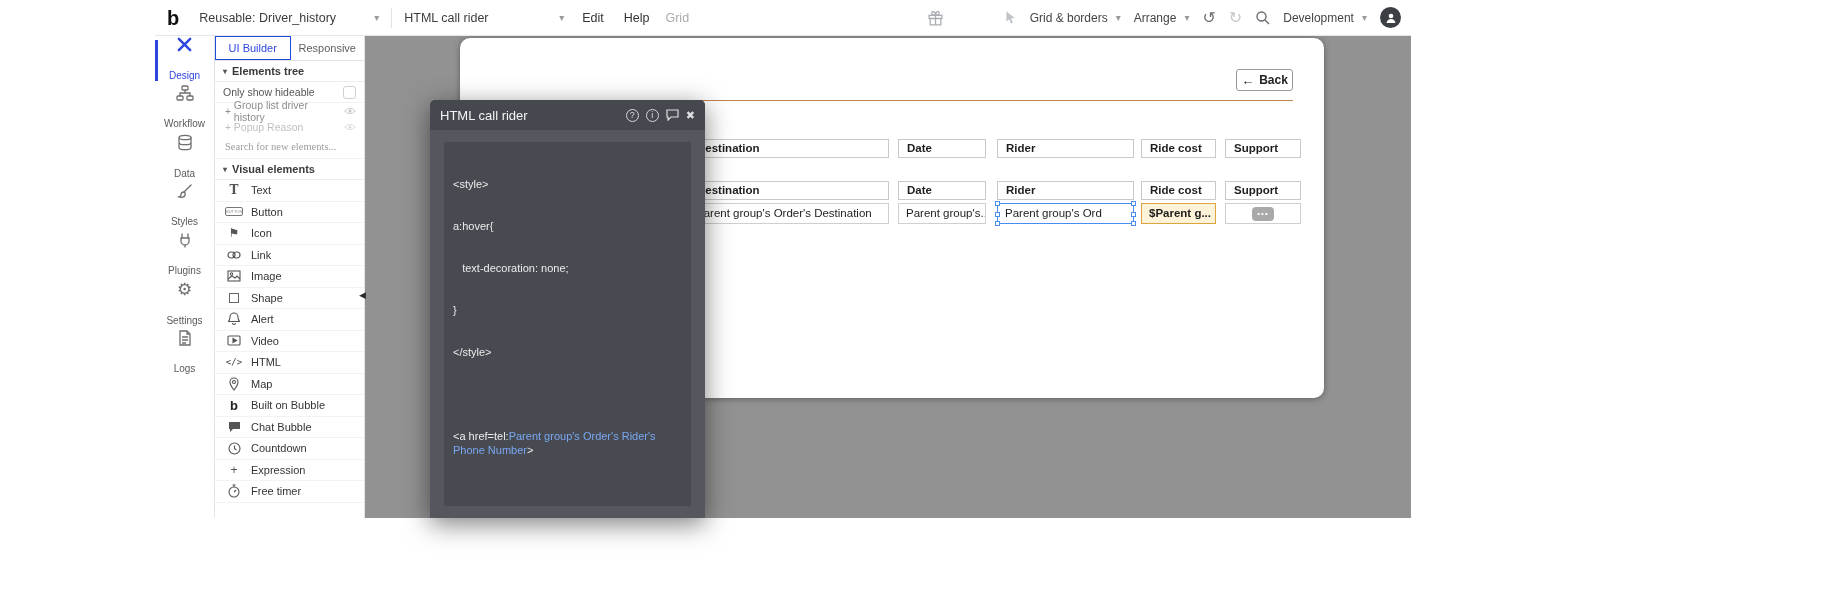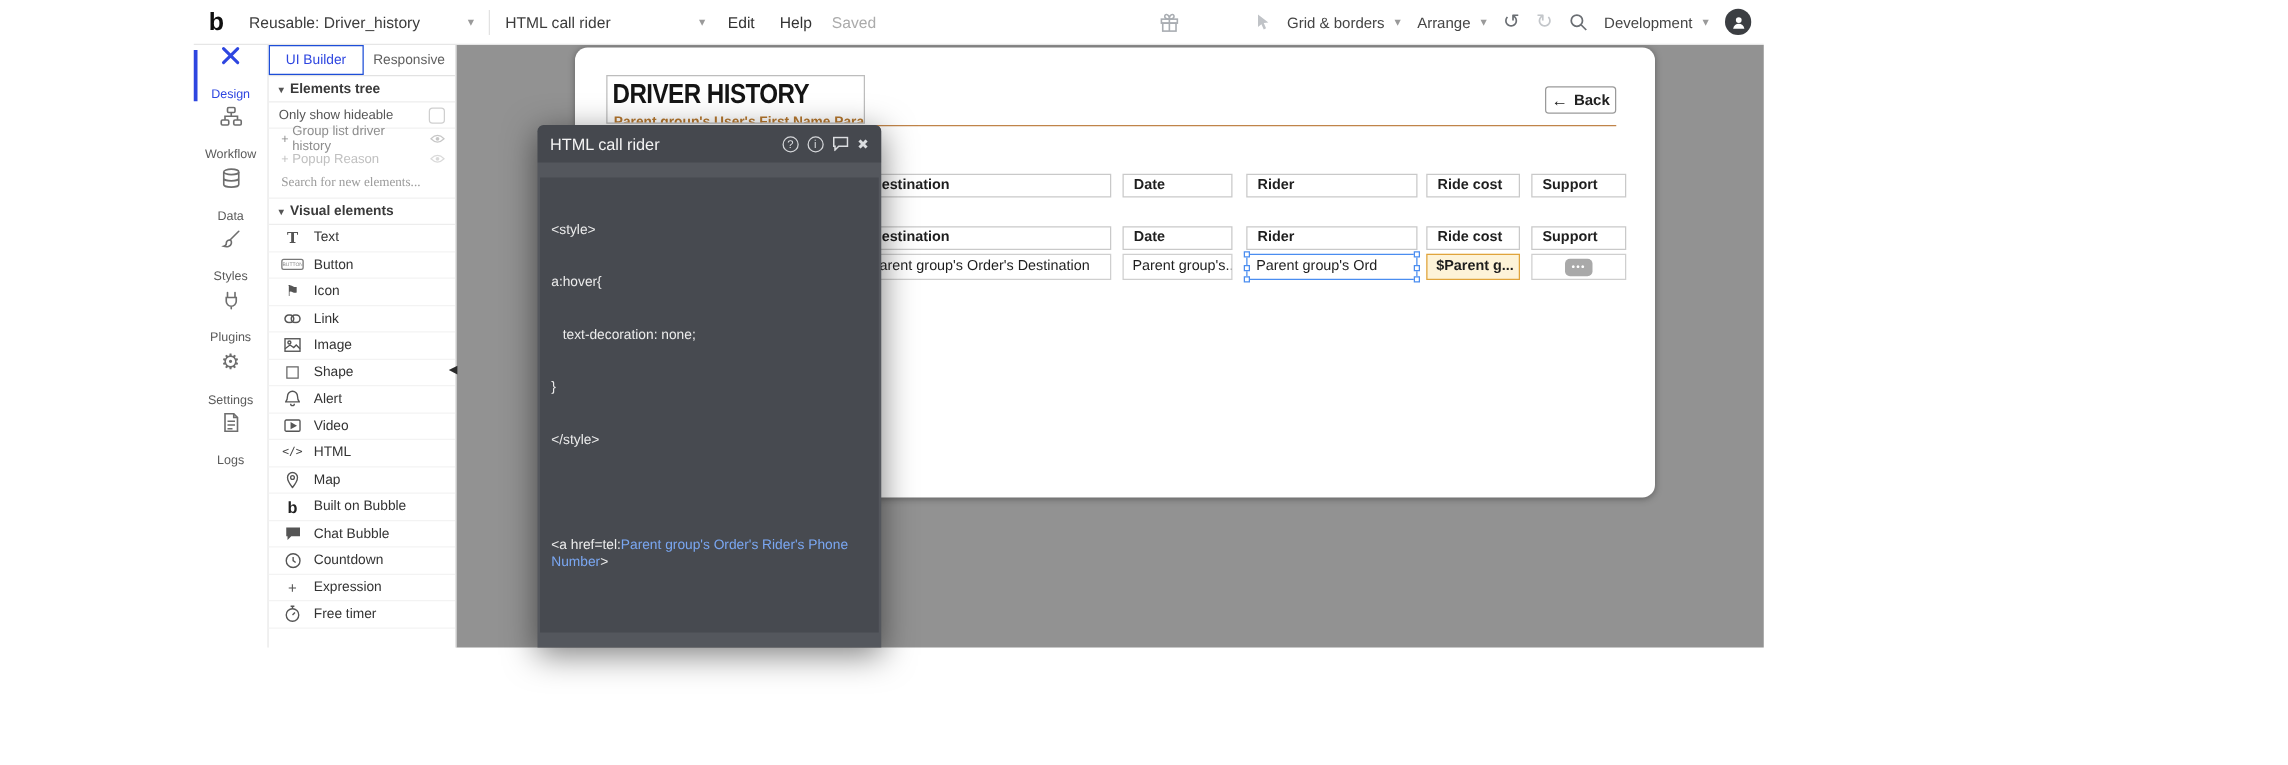--- a/index.html
+++ b/index.html
@@ -91,21 +91,21 @@
   .m-head{height:30px;background:#45484e;border-radius:5px 5px 0 0;display:flex;align-items:center;padding:0 10px;cursor:move}
   .m-title{font-size:13px;color:#f4f4f4}
   .m-icons{margin-left:auto;display:flex;align-items:center;gap:7px;color:#dcdee1}
   .ci{width:13px;height:13px;border:1px solid #d4d6d9;border-radius:50%;font-size:9px;line-height:11px;text-align:center;cursor:pointer;flex:none}
   .m-chat{display:flex;cursor:pointer}
   .m-close{font-size:11px;cursor:pointer}
   .m-tabs{display:flex;height:33px}
   .m-tab{padding:0 13px;line-height:33px;font-size:12px;color:#9da0a6;cursor:pointer}
   .m-tab.active{color:#fff;background:#5e6167}
   .m-tab.disabled{color:#797c82}
-  .m-body{padding:12px 2px 0}
+  .m-body{padding:12px 14px 0}
   .code{background:#474a50;min-height:178px;padding:7px 9px;font-size:11px;line-height:14px;color:#ececec;white-space:pre-wrap;cursor:text;word-break:break-word}
   .code .dyn{color:#7aa7f2}
   .code .blank{height:14px}
   svg{display:block}
 </style>
 </head>
 <body>
 
 <div id="app">
 
@@ -115,21 +115,21 @@
       <span>Reusable: Driver_history</span>
       <span class="caret">▾</span>
     </div>
     <span class="tb-divider"></span>
     <div class="tb-select" id="sel-element">
       <span>HTML call rider</span>
       <span class="caret">▾</span>
     </div>
     <span class="tb-link">Edit</span>
     <span class="tb-link">Help</span>
-    <span class="tb-saved">Saved</span>
+    <span class="tb-saved">Grid</span>
 
     <span class="gift">
       <svg width="17" height="17" viewBox="0 0 16 16" fill="none" stroke="currentColor" stroke-width="1.2">
           <rect x="2" y="5" width="12" height="3"></rect>
           <rect x="3" y="8" width="10" height="6"></rect>
           <path d="M8 5v9"></path>
           <path d="M8 5C6 5 4.5 4 4.5 2.8 4.5 1.8 5.3 1.3 6 1.5 7.2 1.8 8 3.5 8 5zm0 0c2 0 3.5-1 3.5-2.2 0-1-.8-1.5-1.5-1.3C8.8 1.8 8 3.5 8 5z"></path>
         </svg>
     </span>
 
@@ -373,24 +373,20 @@
           </svg>
         </span>
       <span>Free timer</span>
     </div>
   </aside>
 
   <span id="collapse">◀</span>
 
   <div id="canvas">
     <div id="page">
-      <div class="title-box">
-        <div class="page-title">DRIVER HISTORY</div>
-        <div class="page-subtitle">Parent group's User's First Name Para</div>
-      </div>
       <div class="back-btn">
         <span class="back-arrow">←</span>
         <span>Back</span>
       </div>
       <div class="orange-line"></div>
 
       <div class="hcell row1 c-dest">Destination</div>
       <div class="hcell row1 c-date">Date</div>
       <div class="hcell row1 c-rider">Rider</div>
       <div class="hcell row1 c-cost">Ride cost</div>

